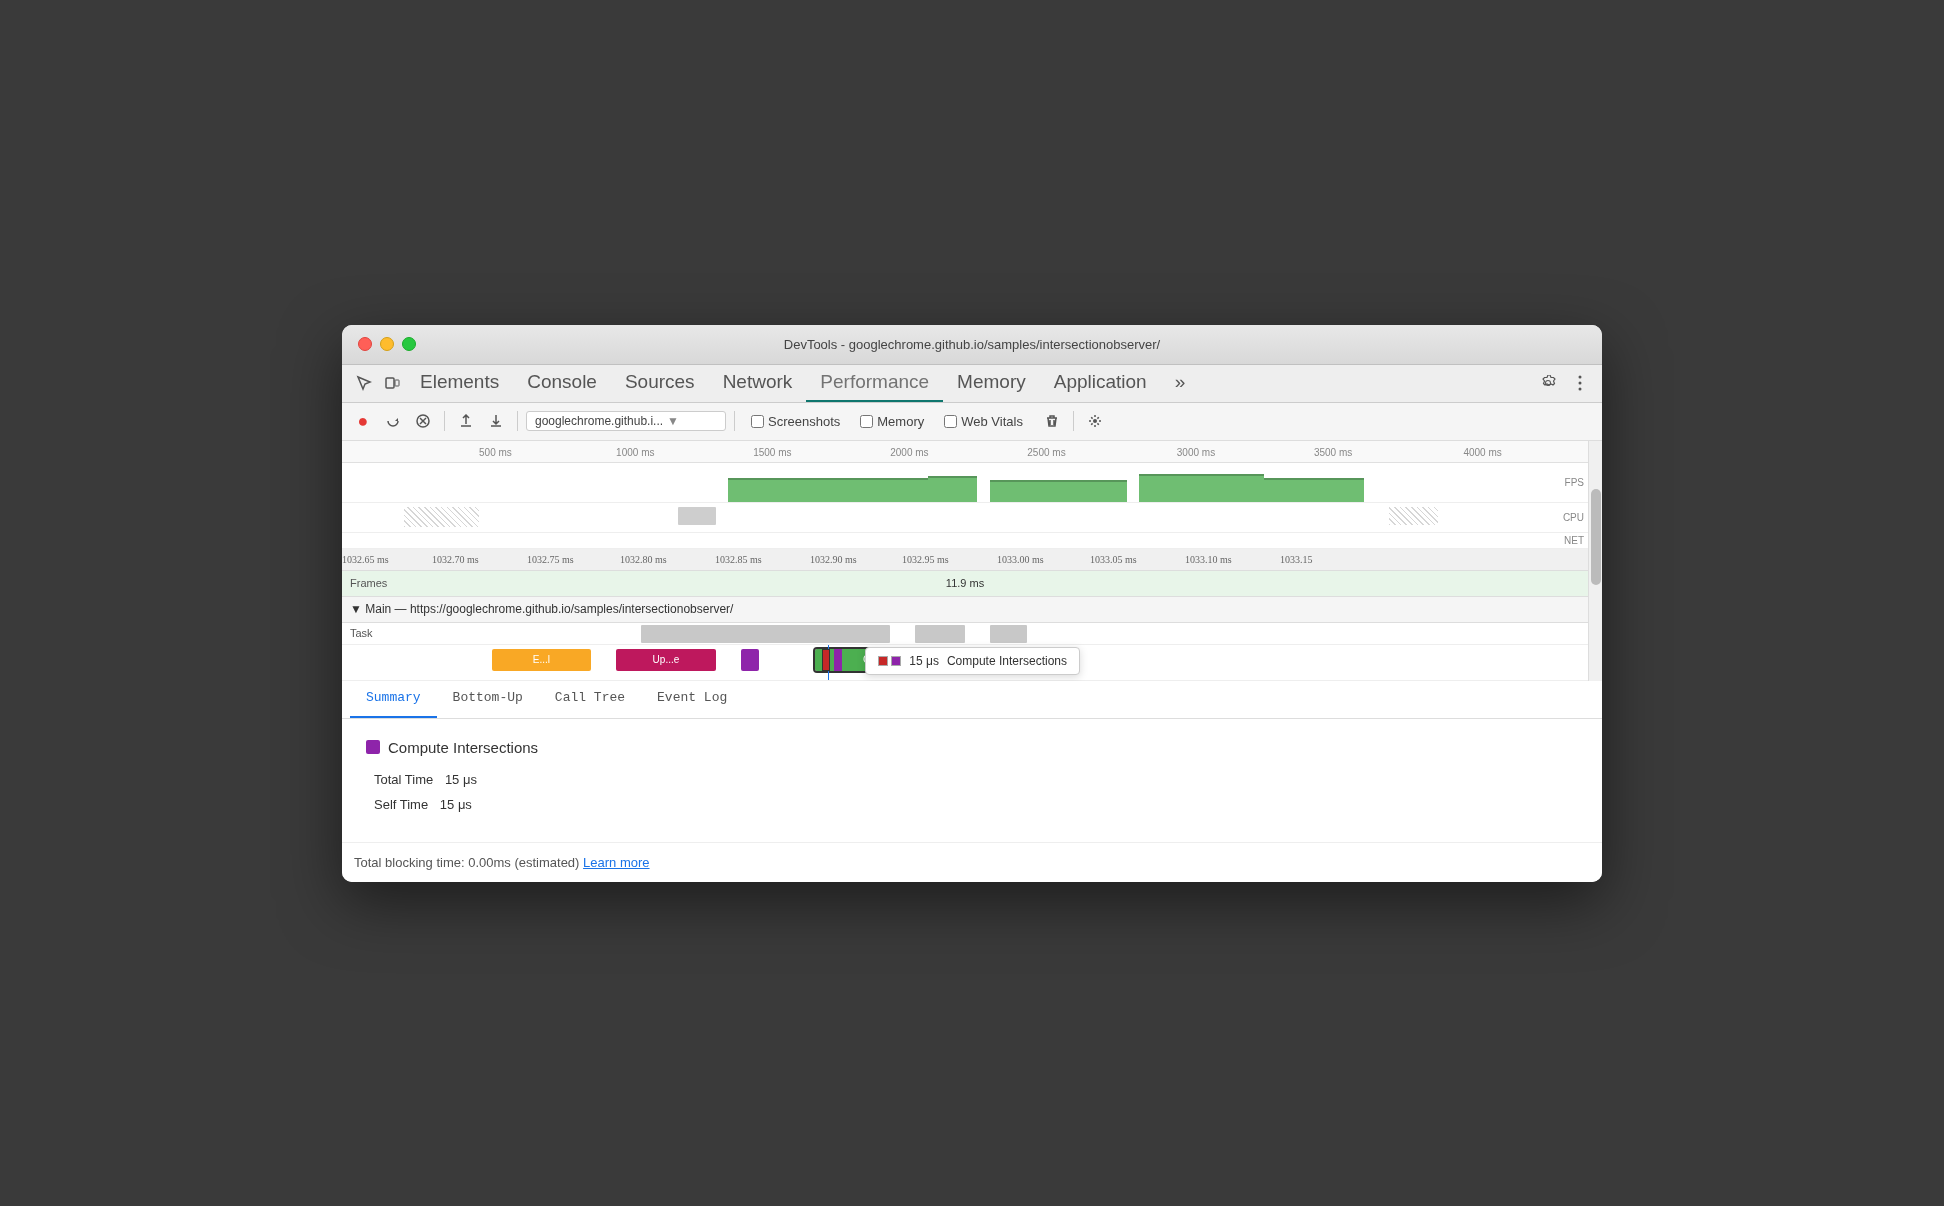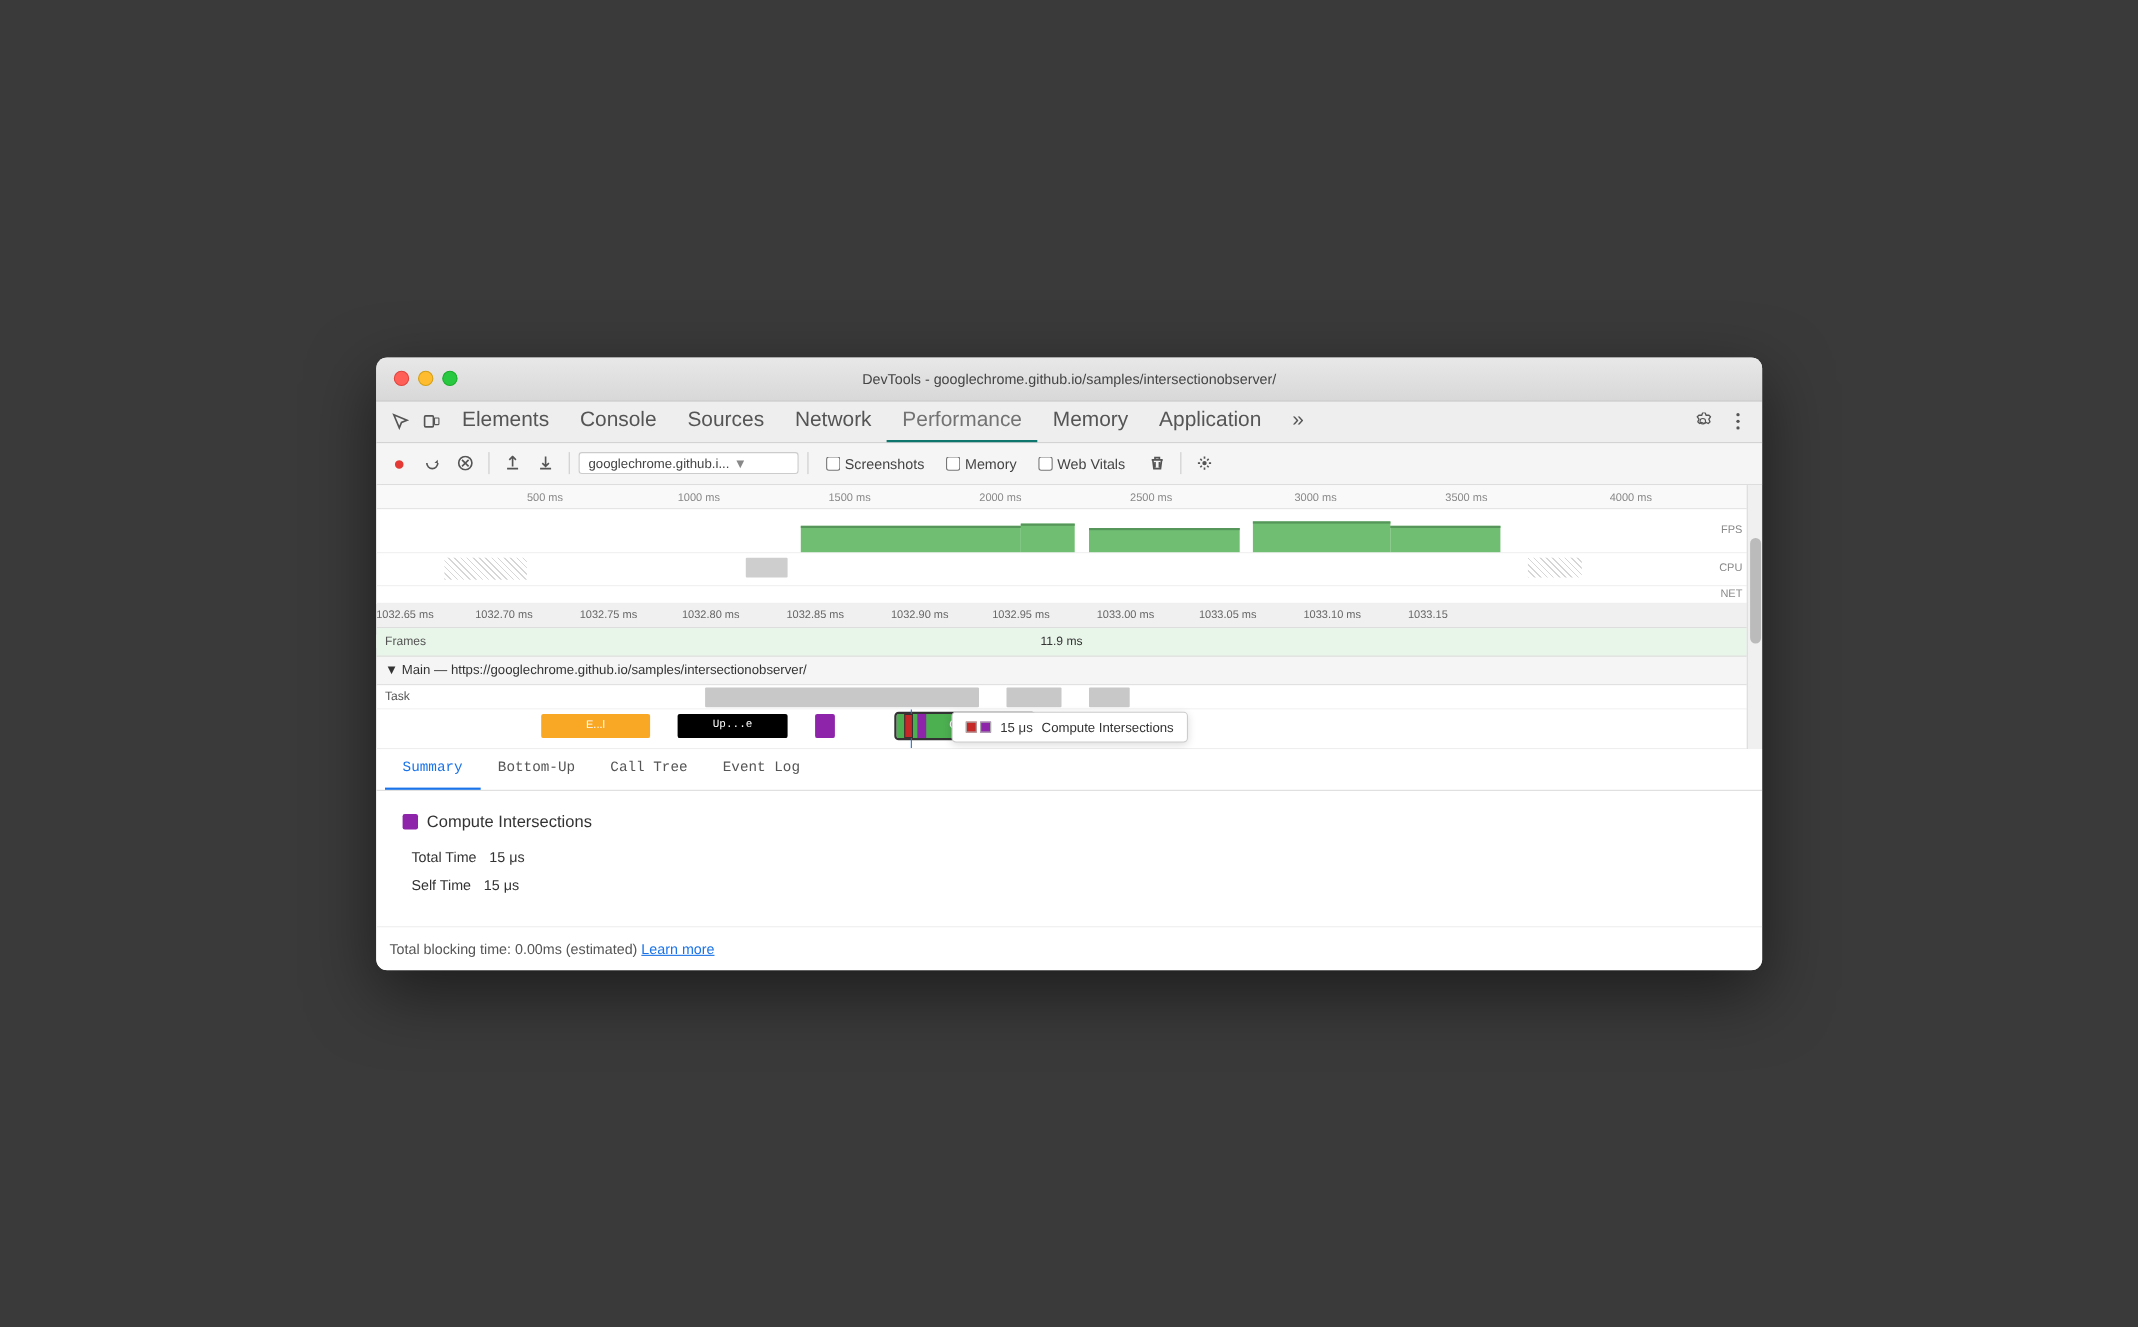--- a/index.html
+++ b/index.html
@@ -185,20 +185,21 @@
     .time-marker-row {
       height: 22px;
       background: #f0f0f0;
       border-bottom: 1px solid #ddd;
       display: flex;
       align-items: center;
       font-size: 10px;
       color: #666;
       position: relative;
       overflow: hidden;
+      font-family: Liberation Serif, serif;
     }
     .time-marker {
       position: absolute;
       white-space: nowrap;
       font-size: 10px;
     }
     
     .frames-row {
       height: 26px;
       background: #e8f5e9;
@@ -593,21 +594,21 @@
       </div>
 
       <div class="task-blocks-row" style="position:relative;height:36px;">
 
         <div class="cursor-line" style="left:39%;height:100%;position:absolute;"></div>
 
         <div class="task-block" style="left:12%;width:8%;background:#f9a825;">
           E...l
         </div>
 
-        <div class="task-block" style="left:22%;width:8%;background:#000000;font-family:Liberation Mono, monospace;">
+        <div class="task-block" style="left:22%;width:8%;background:#be185d;">
           Up...e
         </div>
 
         <div class="task-block" style="left:32%;width:1.5%;background:#8e24aa;">
         </div>
 
         <div class="task-block" style="left:38%;width:10%;background:#4caf50;outline:2px solid #333;">
           Co...rs
         </div>
 

